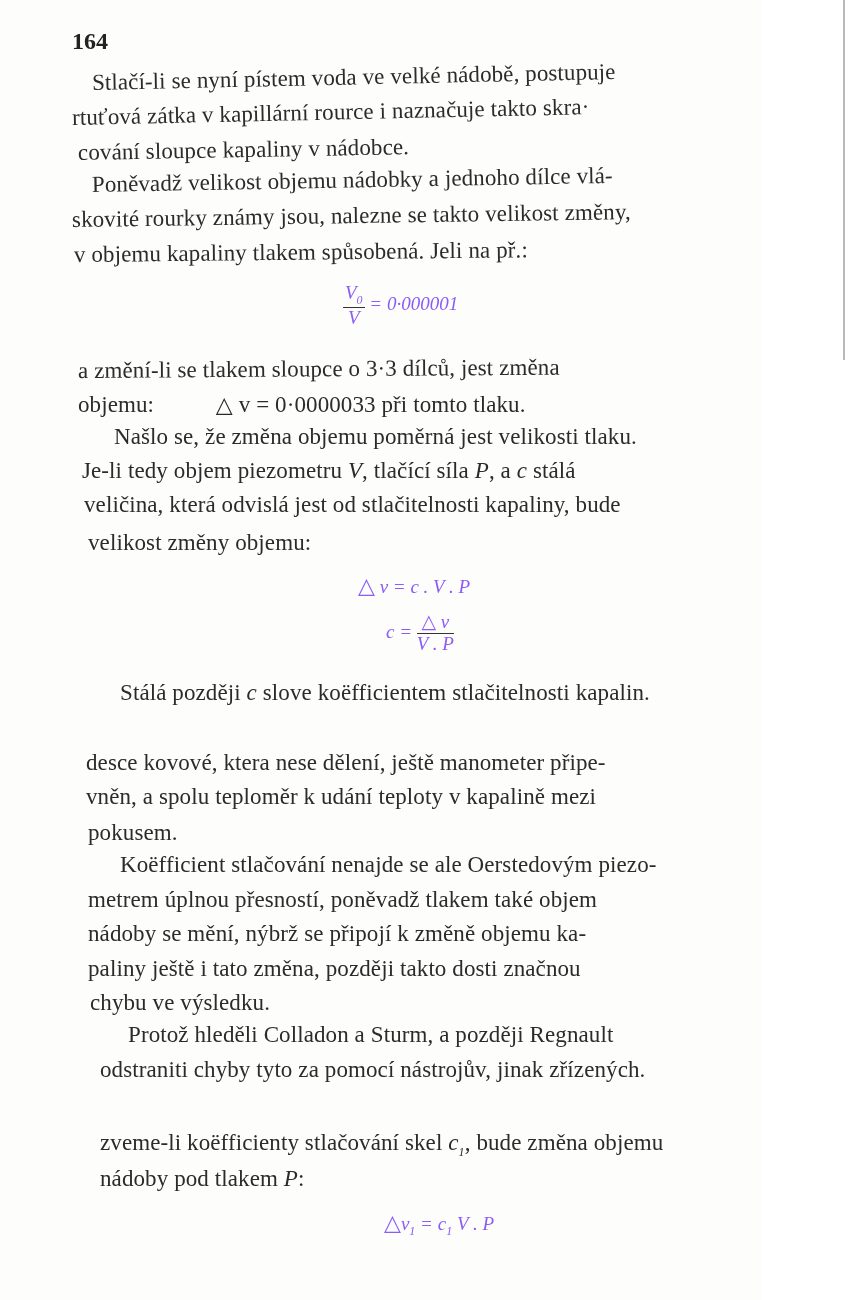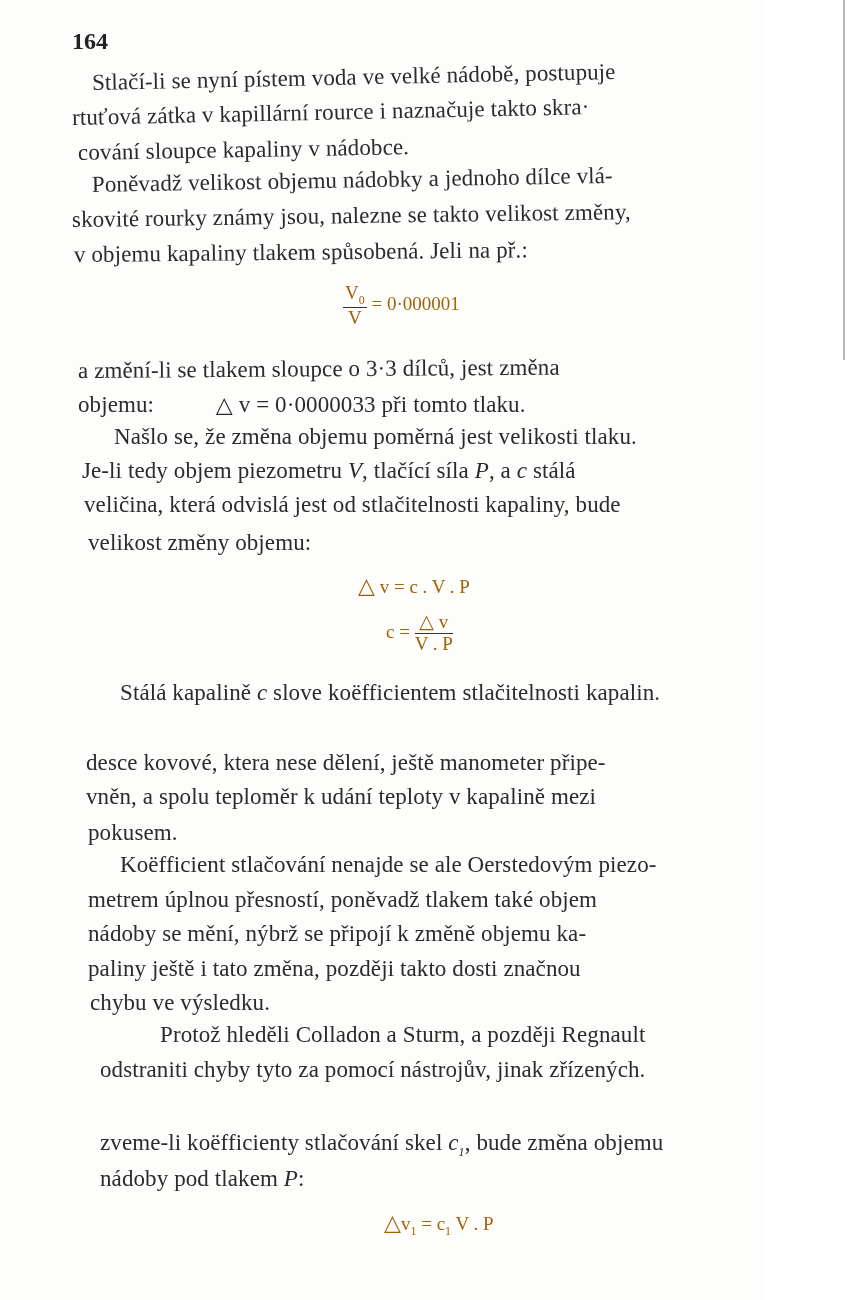--- a/index.html
+++ b/index.html
@@ -44,21 +44,22 @@
       color: #2b2b2b;
     }
     .justify {
       display: flex;
       justify-content: space-between;
     }
     .formula {
       position: absolute;
       white-space: nowrap;
       font-size: 19px;
-      color: #a16207;
+      color: #8b5cf6;
+      font-style: italic;
     }
     .frac {
       display: inline-block;
       vertical-align: middle;
       text-align: center;
     }
     .frac .num, .frac .den {
       display: block;
       line-height: 1.1;
     }
@@ -125,36 +126,36 @@
 
   <div class="formula" style="left:386px; top:612px;">
     <span>c =</span>
     <span class="frac">
       <span class="num">△ v</span>
       <span class="den">V . P</span>
     </span>
   </div>
 
   <div class="line" style="left:120px; top:680px;">
-    <span>Stálá kapalině</span>
+    <span>Stálá později</span>
     <i>c</i>
     <span>slove koëfficientem stlačitelnosti kapalin.</span>
   </div>
 
   <div class="line" style="left:86px; top:750px;">desce kovové, ktera nese dělení, ještě manometer připe-</div>
   <div class="line" style="left:86px; top:784px;">vněn, a spolu teploměr k udání teploty v kapalině mezi</div>
   <div class="line" style="left:88px; top:820px;">pokusem.</div>
 
   <div class="line" style="left:120px; top:852px;">Koëfficient stlačování nenajde se ale Oerstedovým piezo-</div>
   <div class="line" style="left:88px; top:887px;">metrem úplnou přesností, poněvadž tlakem také objem</div>
   <div class="line" style="left:88px; top:921px;">nádoby se mění, nýbrž se připojí k změně objemu ka-</div>
   <div class="line" style="left:88px; top:956px;">paliny ještě i tato změna, později takto dosti značnou</div>
   <div class="line" style="left:90px; top:990px;">chybu ve výsledku.</div>
 
-  <div class="line" style="left:128px; top:1022px;margin-left:32px;">Protož hleděli Colladon a Sturm, a později Regnault</div>
+  <div class="line" style="left:128px; top:1022px;">Protož hleděli Colladon a Sturm, a později Regnault</div>
   <div class="line" style="left:100px; top:1057px;">odstraniti chyby tyto za pomocí nástrojův, jinak zřízených.</div>
 
   <div class="line" style="left:100px; top:1130px;">
     <span>zveme-li koëfficienty stlačování skel</span>
     <i><span>c</span><sub>1</sub></i><span>, bude změna objemu</span>
   </div>
   <div class="line" style="left:100px; top:1166px;">
     <span>nádoby pod tlakem</span>
     <i>P</i><span>:</span>
   </div>

